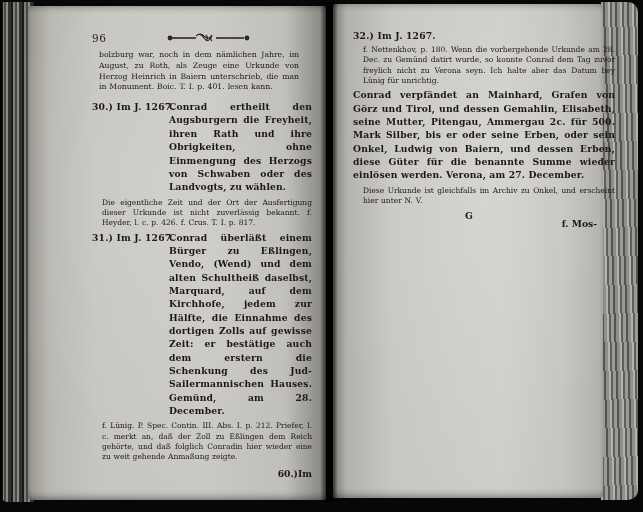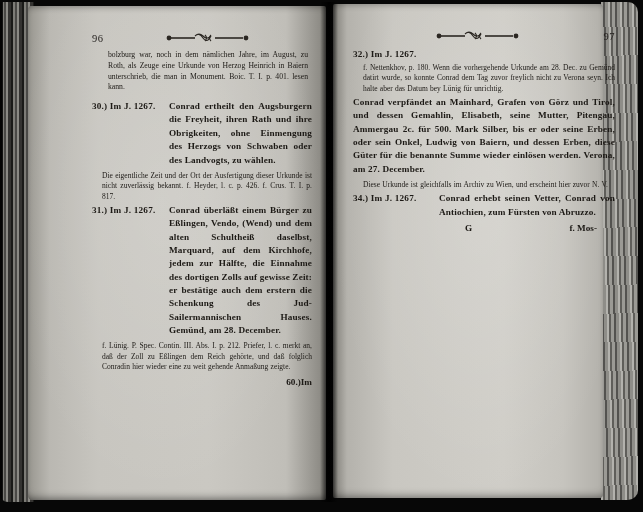--- a/index.html
+++ b/index.html
@@ -55,35 +55,35 @@
                       #cfcdc7 170px, #c6c4be 230px, #b2b0aa 270px);
     border-radius:2px 3px 3px 2px;
     box-shadow: inset 0 -6px 9px -5px rgba(0,0,0,.5), inset 0 5px 7px -5px rgba(0,0,0,.4);
   }
   
   .gutter {
     position:absolute; left:320px; top:2px; width:18px; height:500px;
     background:linear-gradient(90deg, rgba(0,0,0,0), rgba(0,0,0,.78) 45%, rgba(0,0,0,.85) 55%, rgba(0,0,0,0));
   }
 
-  .content { position:absolute; top:24px;font-family:Liberation Serif, serif; }
+  .content { position:absolute; top:24px; }
   .content-l { left:64px; width:220px; }
   .content-r { left:20px;  width:262px; }
 
   .pagehead {
     display:flex; align-items:center;
     height:16px; margin-bottom:4px;
   }
   .pageno { font-size:10.5px; letter-spacing:.5px; color:#262220; }
   .flourish { flex:1; display:flex; justify-content:center; }
   .flourish svg { display:block; }
 
   .contpara {
     font-size:7.7px; line-height:1.4; text-align:justify;
-    margin:2px 0 7px 16px; width:200px;
+    margin:2px 0 7px 7px; width:200px;
     word-spacing:.5px;
   }
 
   .entry { display:flex; margin-top:1px; }
   .e-label {
     flex:none; font-weight:bold; font-size:9.2px;
     letter-spacing:.2px; white-space:nowrap; padding-top:1px;
   }
   .content-l .e-label { width:77px; }
   .content-r .e-label { width:86px; }
@@ -100,21 +100,21 @@
 
   .catchrow {
     display:flex; justify-content:flex-end;
     font-weight:bold; font-size:9.2px; margin-top:5px;
   }
   .botrow {
     position:relative; height:14px; margin-top:4px;
     font-weight:bold; font-size:9.2px;
   }
   .sigmark  { position:absolute; left:112px; top:0; }
-  .catchword-r { position:absolute; right:18px; top:0; }
+  .catchword-r { position:absolute; right:18px; top:8px; }
 </style>
 </head>
 <body>
 
 <div class="stage">
 
   <div class="edge-stack-left"></div>
   <div class="edge-stack-right"></div>
 
   <div class="page page-left">
@@ -153,50 +153,31 @@
       <div class="catchrow">
         <span>60.)Im</span>
       </div>
 
     </div>
   </div>
 
   <div class="page page-right">
     <div class="content content-r">
 
-      <div class="pagehead">
-        <span class="flourish">
-          <svg width="86" height="12" viewBox="0 0 86 12">
-            <g stroke="#2b2722" fill="none" stroke-width="1.6">
-              <circle cx="4" cy="6" r="1.6" fill="#2b2722"></circle>
-              <path d="M6 6 H30"></path>
-              <path d="M30 4 q4 -4 8 0 q4 4 8 0 q-4 8 -8 2 q-4 -6 -8 -2 z" stroke-width="1.1"></path>
-              <path d="M40 3 q3 3 0 6 M46 3 q-3 3 0 6" stroke-width="1.1"></path>
-              <path d="M50 6 H78"></path>
-              <circle cx="81" cy="6" r="1.6" fill="#2b2722"></circle>
-            </g>
-          </svg>
-        </span>
-        <span class="pageno">97</span>
-      </div>
 
       <div class="entry">
         <span class="e-label">32.) Im J. 1267.</span>
       </div>
       <p class="footnote">f. Nettenkhov, p. 180. Wenn die vorhergehende Urkunde am 28. Dec. zu Gemünd datirt wurde, so konnte Conrad dem Tag zuvor freylich nicht zu Verona seyn. Ich halte aber das Datum bey Lünig für unrichtig.</p>
 
       <div class="entry">
         <span class="e-body">Conrad verpfändet an Mainhard, Grafen von Görz und Tirol, und dessen Gemahlin, Elisabeth, seine Mutter, Pitengau, Ammergau 2c. für 500. Mark Silber, bis er oder seine Erben, oder sein Onkel, Ludwig von Baiern, und dessen Erben, diese Güter für die benannte Summe wieder einlösen werden. Verona, am 27. December.</span>
       </div>
-      <p class="footnote">Diese Urkunde ist gleichfalls im Archiv zu Wien, und erscheint hier zuvor N. V.</p>
+      <p class="footnote">Diese Urkunde ist gleichfalls im Archiv zu Onkel, und erscheint hier unter N. V.</p>
 
-      <div class="entry">
-        <span class="e-label">34.) Im J. 1267.</span>
-        <span class="e-body">Conrad erhebt seinen Vetter, Conrad von Antiochien, zum Fürsten von Abruzzo.</span>
-      </div>
 
       <div class="botrow">
         <span class="sigmark">G</span>
         <span class="catchword-r">f. Mos-</span>
       </div>
 
     </div>
   </div>
 
   <div class="gutter"></div>

